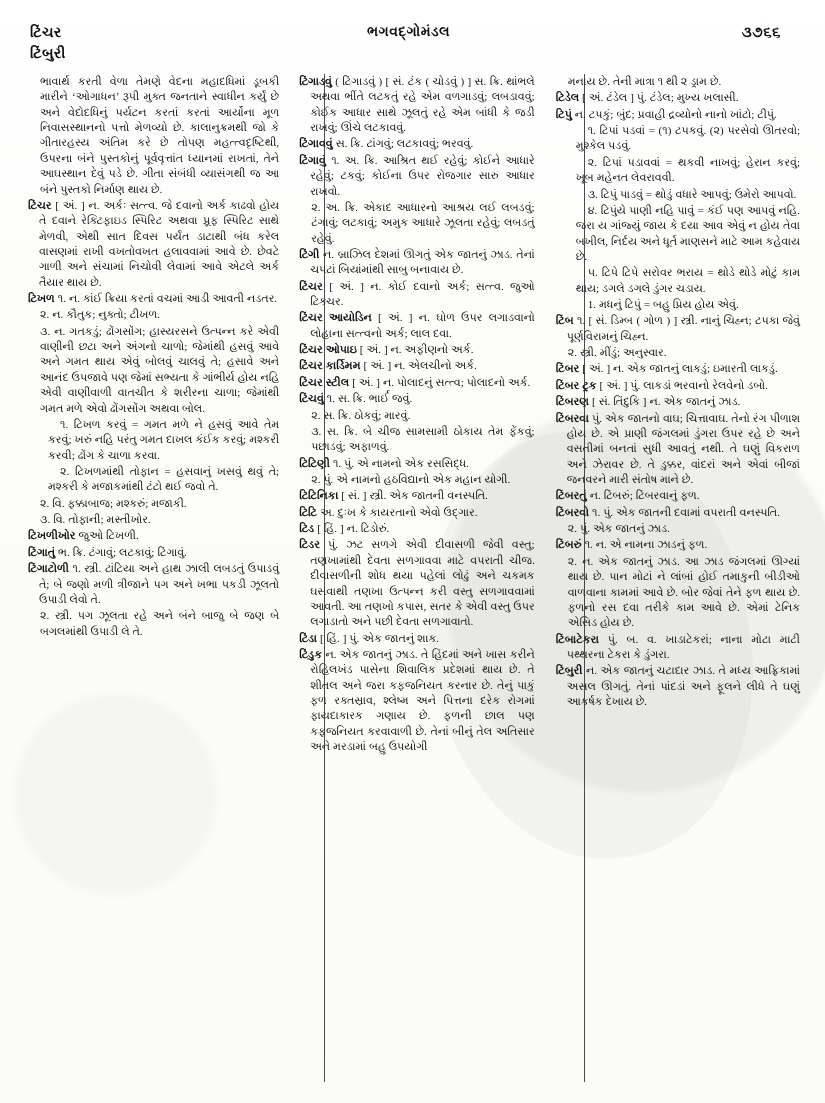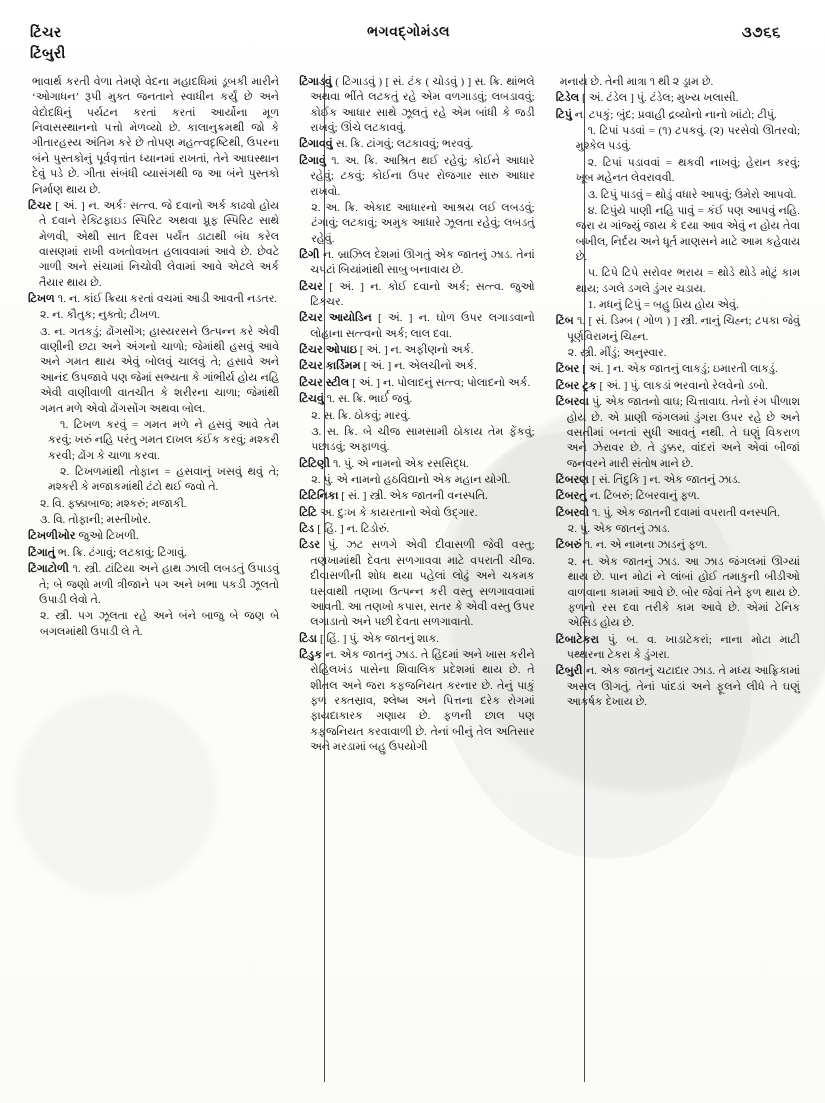--- a/index.html
+++ b/index.html
@@ -92,21 +92,21 @@
     margin:0 0 1px 0;
     padding-left:12px;
     text-indent:0;
   }
   
   .idiom{
     margin:0 0 1px 0;
     padding-left:20px;
     text-indent:12px;
   }
-  .flow{ margin:0 0 1px 4px; }
+  .flow{ margin:0 0 1px 12px; }
 </style>
 </head>
 <body>
 
 <div class="page">
 
   <div class="watermark"></div>
 
   <div class="header">
     <div class="hdr-left">
@@ -166,22 +166,22 @@
         <p class="idiom">૧. ટિપાં પડવાં = (૧) ટપકવું. (૨) પરસેવો ઊતરવો; મુશ્કેલ પડવું.</p>
         <p class="idiom">૨. ટિપાં પડાવવાં = થકવી નાખવું; હેરાન કરવું; ખૂબ મહેનત લેવરાવવી.</p>
         <p class="idiom">૩. ટિપું પાડવું = થોડું વધારે આપવું; ઉમેરો આપવો.</p>
         <p class="idiom">૪. ટિપુંયે પાણી નહિ પાવું = કંઈ પણ આપવું નહિ. જરા ય ગાંજ્યું જાય કે દયા આવ એવું ન હોય તેવા બખીલ, નિર્દય અને ધૂર્ત માણસને માટે આમ કહેવાય છે.</p>
         <p class="idiom">૫. ટિપે ટિપે સરોવર ભરાય = થોડે થોડે મોટું કામ થાય; ડગલે ડગલે ડુંગર ચડાય.</p>
         <p class="idiom">1. મધનું ટિપું = બહુ પ્રિય હોય એવું.</p>
         <p class="entry"><span class="hw">ટિંબ</span><span> ૧. [ સં. ડિમ્બ ( ગોળ ) ] સ્ત્રી. નાનું ચિહ્ન; ટપકા જેવું પૂર્ણવિરામનું ચિહ્ન.</span></p>
         <p class="sense">૨. સ્ત્રી. મીંડું; અનુસ્વાર.</p>
         <p class="entry"><span class="hw">ટિંબર</span><span> [ અં. ] ન. એક જાતનું લાકડું; ઇમારતી લાકડું.</span></p>
         <p class="entry"><span class="hw">ટિંબર ટ્રક</span><span> [ અં. ] પું. લાકડાં ભરવાનો રેલવેનો ડબો.</span></p>
+        <p class="entry"><span class="hw">ટિંબરણ</span><span> [ સં. તિંદુકિ ] ન. એક જાતનું ઝાડ.</span></p>
         <p class="entry"><span class="hw">ટિંબરવા</span><span> પું. એક જાતનો વાઘ; ચિત્તાવાઘ. તેનો રંગ પીળાશ હોય છે. એ પ્રાણી જંગલમાં ડુંગરા ઉપર રહે છે અને વસતીમાં બનતાં સુધી આવતું નથી. તે ઘણું વિકરાળ અને ઝેરાવર છે. તે ડુક્કર, વાંદરાં અને એવાં બીજાં જનવરને મારી સંતોષ માને છે.</span></p>
-        <p class="entry"><span class="hw">ટિંબરણ</span><span> [ સં. તિંદુકિ ] ન. એક જાતનું ઝાડ.</span></p>
         <p class="entry"><span class="hw">ટિંબરતું</span><span> ન. ટિંબરું; ટિંબરવાનું ફળ.</span></p>
         <p class="entry"><span class="hw">ટિંબરવો</span><span> ૧. પું. એક જાતની દવામાં વપરાતી વનસ્પતિ.</span></p>
         <p class="sense">૨. પું. એક જાતનું ઝાડ.</p>
         <p class="entry"><span class="hw">ટિંબરું</span><span> ૧. ન. એ નામના ઝાડનું ફળ.</span></p>
         <p class="sense">૨. ન. એક જાતનું ઝાડ. આ ઝાડ જંગલમાં ઊગ્યાં થાય છે. પાન મોટાં ને લાંબાં હોઈ તમાકુની બીડીઓ વાળવાના કામમાં આવે છે. બોર જેવાં તેને ફળ થાય છે. ફળનો રસ દવા તરીકે કામ આવે છે. એમાં ટેનિક એસિડ હોય છે.</p>
         <p class="entry"><span class="hw">ટિંબાટેકરા</span><span> પું. બ. વ. ખાડાટેકરાં; નાના મોટા માટી પથ્થરના ટેકરા કે ડુંગરા.</span></p>
         <p class="entry"><span class="hw">ટિંબુરી</span><span> ન. એક જાતનું ચટાદાર ઝાડ. તે મધ્ય આફ્રિકામાં અસલ ઊગતું. તેનાં પાંદડાં અને ફૂલને લીધે તે ઘણું આકર્ષક દેખાય છે.</span></p>
       </div>
   </div>
 

